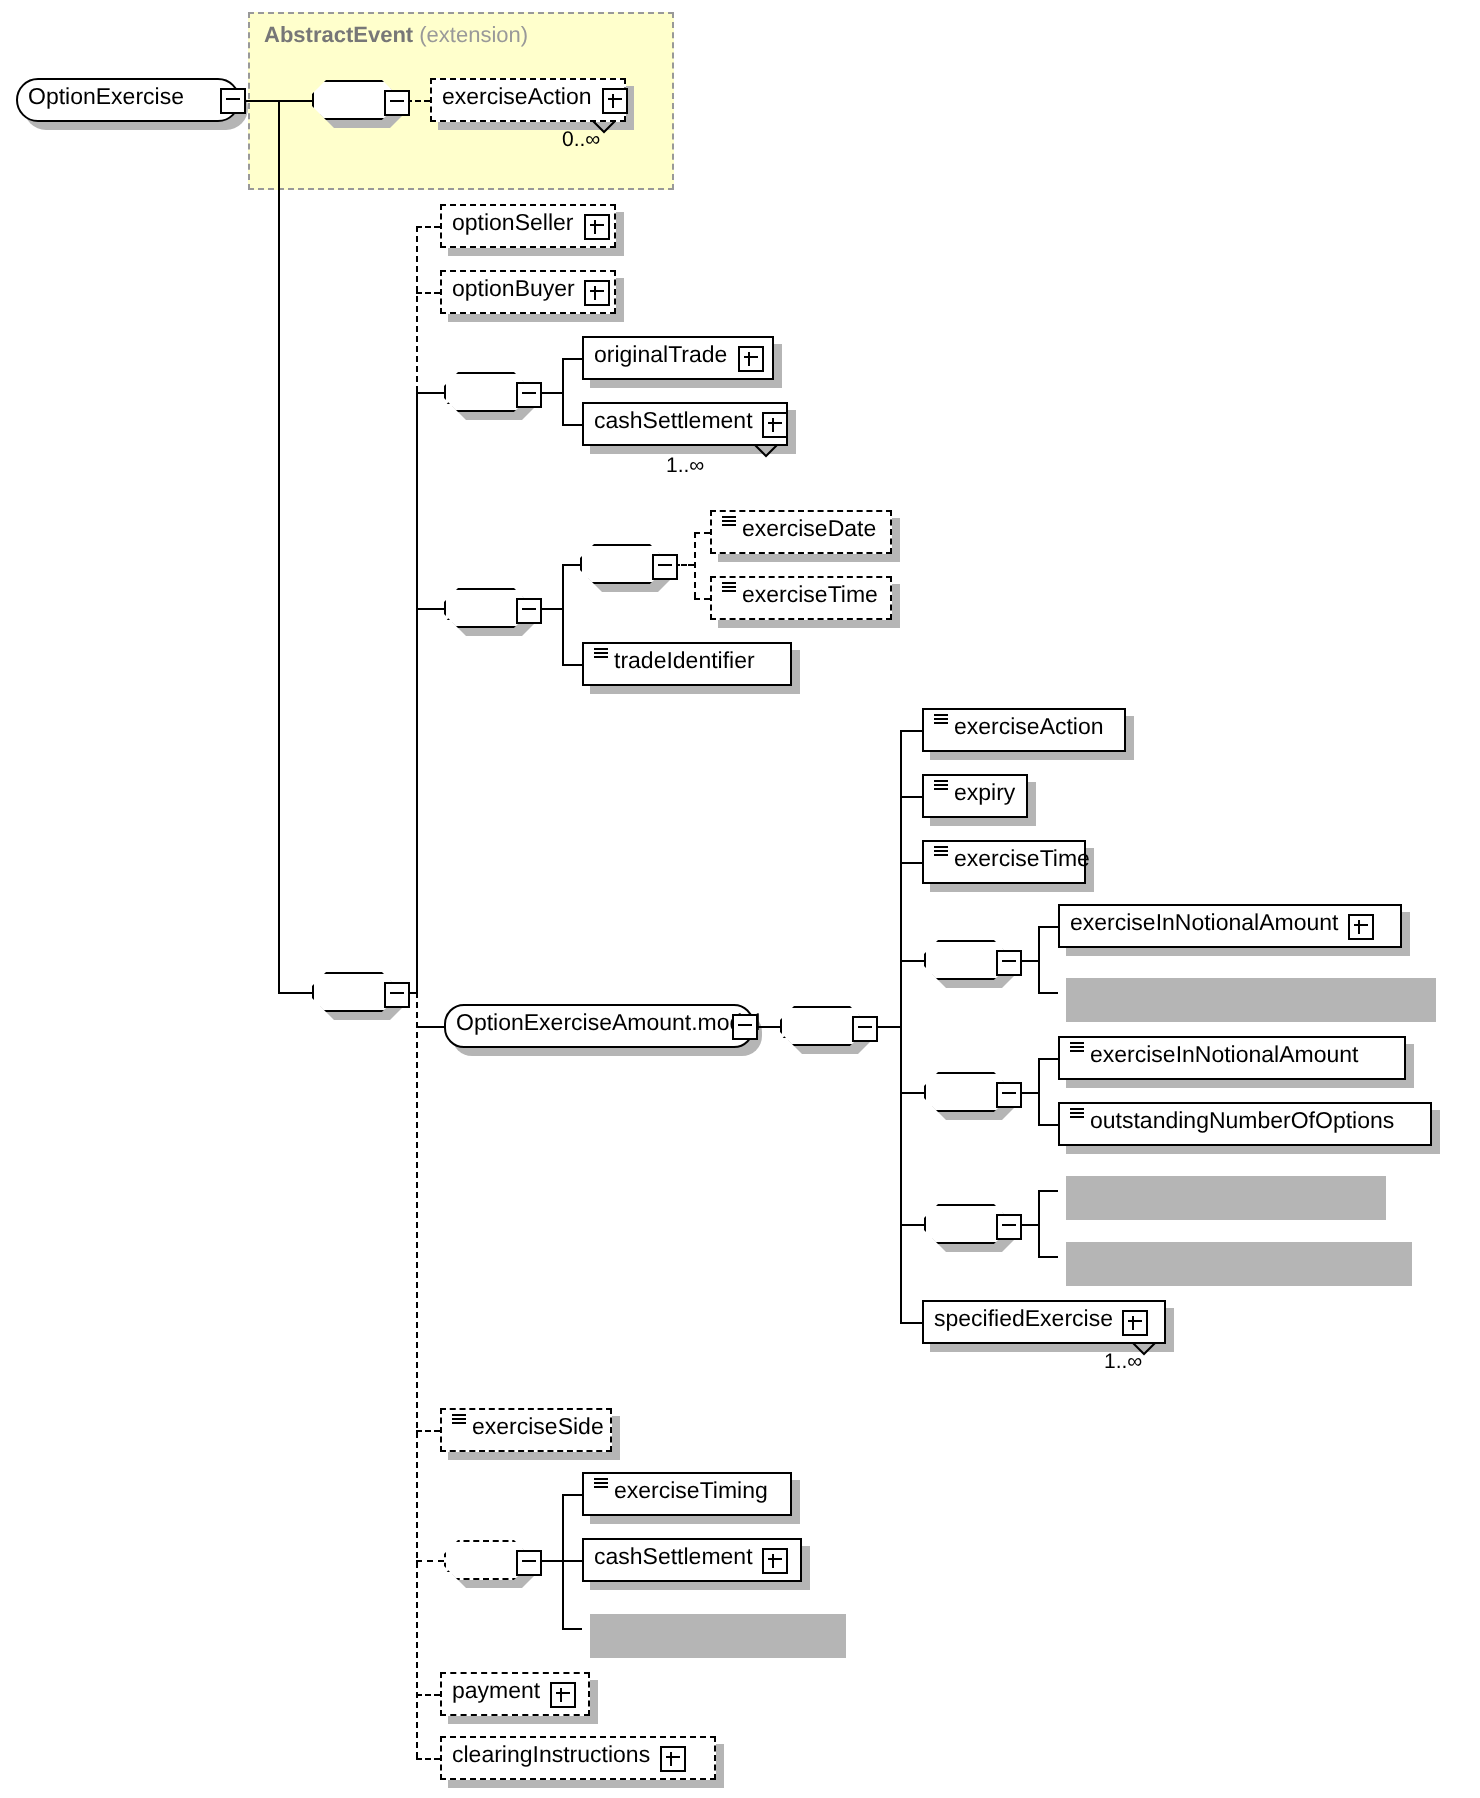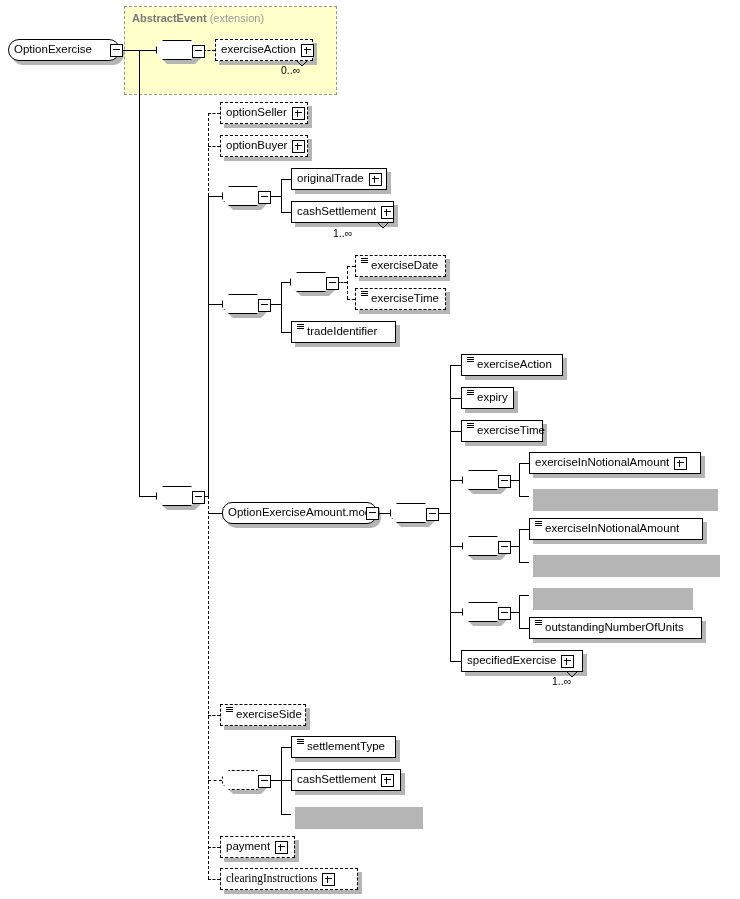--- a/index.html
+++ b/index.html
@@ -368,20 +368,28 @@
     <span class="tglyph">
         <i></i>
         <i></i>
         <i></i>
       </span>
     <span class="lbl">exerciseInNotionalAmount</span>
   </div>
 
   <div class="ln-h" style="left:519px;top:562px;width:10px;"></div>
   <div class="shadow" style="left:533px;top:555px;width:187px;height:22px;"></div>
+  <div class="nodebox" style="left:529px;top:551px;width:187px;">
+    <span class="tglyph">
+        <i></i>
+        <i></i>
+        <i></i>
+      </span>
+    <span class="lbl">outstandingNumberOfOptions</span>
+  </div>
 
   <div class="ln-h" style="left:450px;top:612px;width:12px;"></div>
   <div class="connshadow" style="left:466px;top:606px;"></div>
   <div class="connwrap" style="left:462px;top:602px;">
     <div class="conn"></div>
     <div class="seqg">
       <span class="bar" style="left:5px;width:9px;"></span>
       <span class="d" style="left:15px;"></span>
       <span class="d" style="left:20px;"></span>
       <span class="d" style="left:25px;"></span>
@@ -390,28 +398,20 @@
   </div>
   <div class="pm" style="left:498px;top:607px;"></div>
   <div class="ln-h" style="left:509px;top:612px;width:10px;"></div>
   <div class="ln-v" style="left:519px;top:595px;height:34px;"></div>
 
   <div class="ln-h" style="left:519px;top:595px;width:10px;"></div>
   <div class="shadow" style="left:533px;top:588px;width:160px;height:22px;"></div>
 
   <div class="ln-h" style="left:519px;top:628px;width:10px;"></div>
   <div class="shadow" style="left:533px;top:621px;width:173px;height:22px;"></div>
-  <div class="nodebox" style="left:529px;top:617px;width:173px;">
-    <span class="tglyph">
-        <i></i>
-        <i></i>
-        <i></i>
-      </span>
-    <span class="lbl">outstandingNumberOfUnits</span>
-  </div>
 
   <div class="ln-h" style="left:450px;top:661px;width:11px;"></div>
   <div class="shadow" style="left:465px;top:654px;width:122px;height:22px;"></div>
   <div class="nodebox" style="left:461px;top:650px;width:122px;">
     <span class="lbl">specifiedExercise</span>
     <span class="pmin plus"></span>
   </div>
   <div class="rep" style="left:566px;top:671px;">
     <svg width="12" height="7" viewBox="0 0 12 7">
         <path d="M0 0 L6 6 L12 0" fill="none" stroke="#000" stroke-width="1"></path>
@@ -450,21 +450,21 @@
   <div class="ln-v" style="left:281px;top:747px;height:67px;"></div>
 
   <div class="ln-h" style="left:281px;top:747px;width:10px;"></div>
   <div class="shadow" style="left:295px;top:740px;width:105px;height:22px;"></div>
   <div class="nodebox" style="left:291px;top:736px;width:105px;">
     <span class="tglyph">
         <i></i>
         <i></i>
         <i></i>
       </span>
-    <span class="lbl">settlementType</span>
+    <span class="lbl">exerciseTiming</span>
   </div>
 
   <div class="ln-h" style="left:281px;top:780px;width:10px;"></div>
   <div class="shadow" style="left:295px;top:773px;width:110px;height:22px;"></div>
   <div class="nodebox" style="left:291px;top:769px;width:110px;">
     <span class="lbl">cashSettlement</span>
     <span class="pmin plus"></span>
   </div>
 
   <div class="ln-h" style="left:281px;top:814px;width:10px;"></div>
@@ -472,18 +472,18 @@
 
   <div class="ln-h dash" style="left:208px;top:847px;width:12px;"></div>
   <div class="shadow" style="left:224px;top:840px;width:75px;height:22px;"></div>
   <div class="nodebox dashed" style="left:220px;top:836px;width:75px;">
     <span class="lbl">payment</span>
     <span class="pmin plus"></span>
   </div>
 
   <div class="ln-h dash" style="left:208px;top:879px;width:12px;"></div>
   <div class="shadow" style="left:224px;top:872px;width:138px;height:22px;"></div>
-  <div class="nodebox dashed" style="left:220px;top:868px;width:138px;font-family:Liberation Serif, serif;">
+  <div class="nodebox dashed" style="left:220px;top:868px;width:138px;">
     <span class="lbl">clearingInstructions</span>
     <span class="pmin plus"></span>
   </div>
 
 </div>
 
 </body></html>

